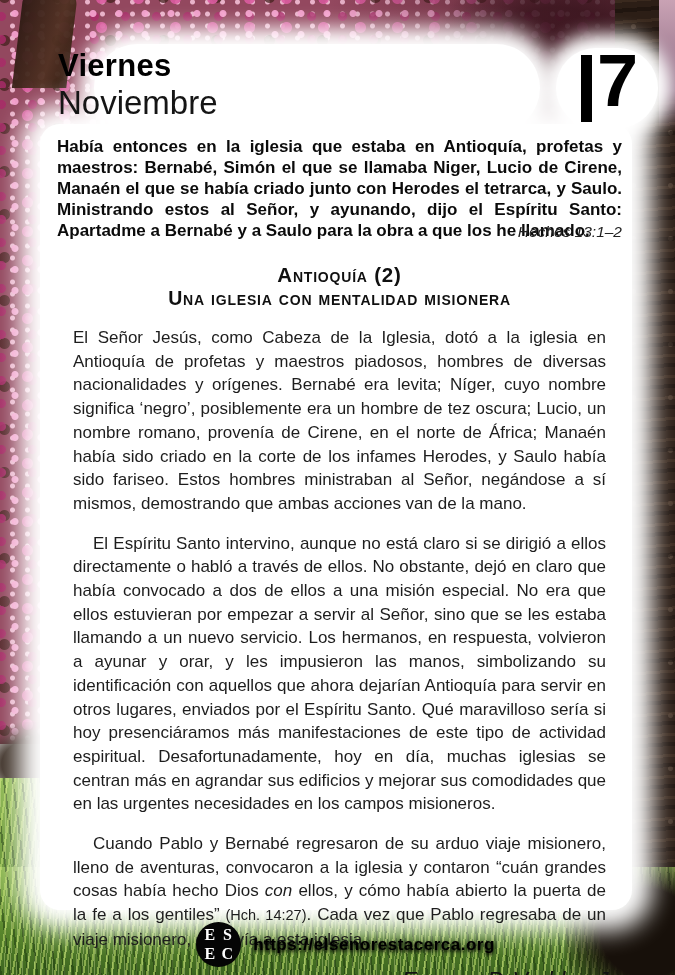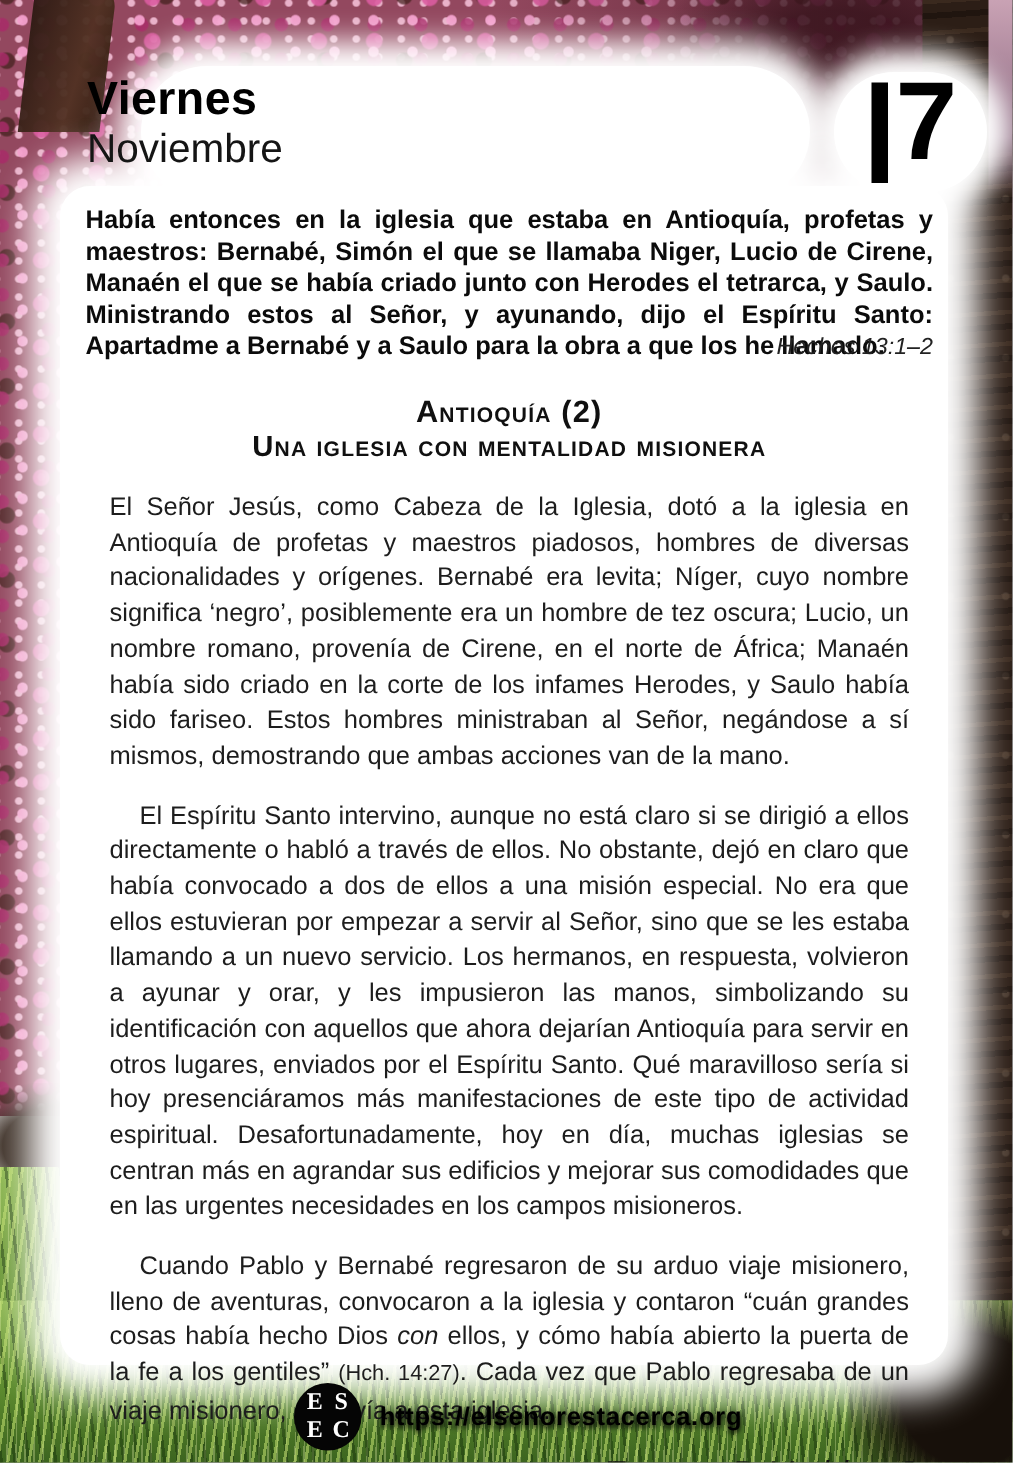--- a/index.html
+++ b/index.html
@@ -61,21 +61,21 @@
   .panel-main{left:40px;top:124px;width:592px;height:786px;border-radius:20px;
     box-shadow:0 0 24px 20px #fff;}
 
   
   .title{position:absolute;left:0;top:6px;width:675px;text-align:center;z-index:4;
     font-weight:700;font-variant:small-caps;letter-spacing:1.5px;font-size:29px;
     color:#f3b3c0;
     text-shadow:2px 2px 1px rgba(45,12,20,.85), 3px 4px 6px rgba(45,12,20,.6);}
   .weekday{position:absolute;left:58px;top:49px;z-index:4;font-size:31px;font-weight:700;
     color:#000;line-height:1.1;letter-spacing:.3px;}
-  .month{position:absolute;left:58px;top:85px;z-index:4;font-size:27px;font-weight:400;
+  .month{position:absolute;left:58px;top:85px;z-index:4;font-size:33px;font-weight:400;
     color:#151515;line-height:1.1;}
   .daybar{position:absolute;left:581px;top:55px;width:11px;height:67px;background:#000;z-index:4;}
   .daynum{position:absolute;left:597px;top:44px;z-index:4;font-size:74px;font-weight:700;
     color:#000;line-height:1;}
 
   .verse{position:absolute;left:57px;top:136px;width:565px;z-index:4;
     font-size:17px;font-weight:700;line-height:21px;text-align:justify;color:#0b0b0b;}
   .verse-ref{text-align:right;margin-top:-20px;font-weight:400;font-size:15.5px;color:#222;font-style:italic;}
 
   .article{position:absolute;left:57px;top:262px;width:565px;z-index:4;color:#1d1d1d;}

